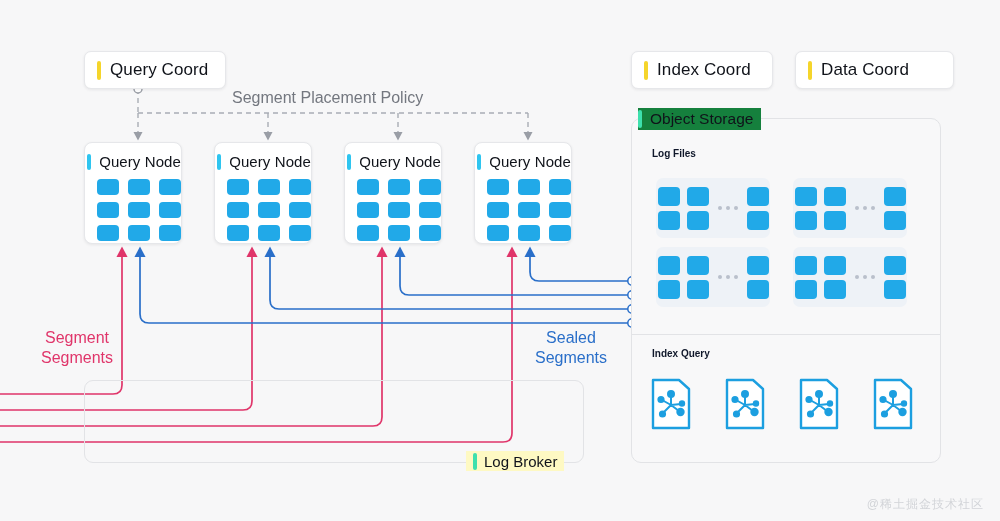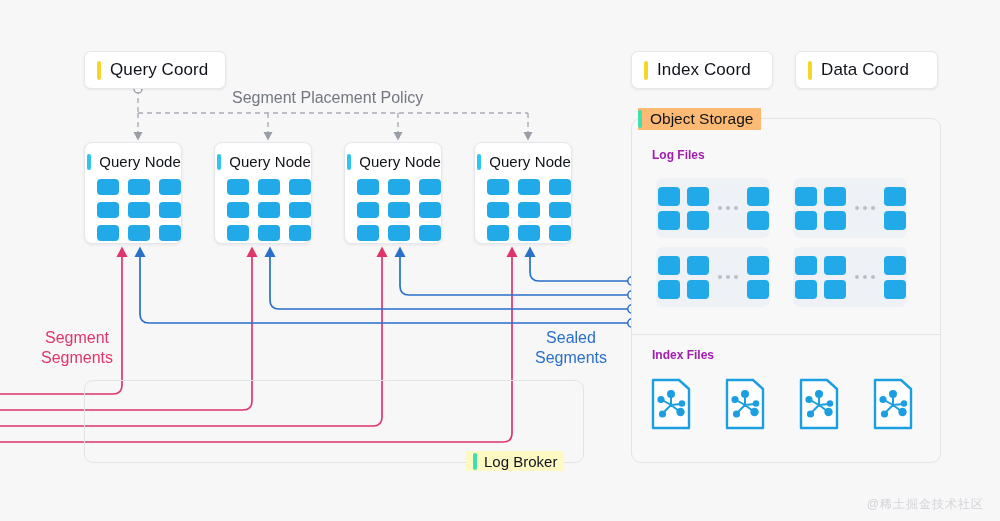--- a/index.html
+++ b/index.html
@@ -52,26 +52,26 @@
   .sq{background:#21a9e8;border-radius:4px;width:22px;height:16px;}
 
   
   #objstorage{
     position:absolute;left:631px;top:118px;width:310px;height:345px;
     border:1px solid #e2e3e6;border-radius:10px;background:#f8f8f9;
     box-sizing:border-box;
   }
   #os-legend{
     position:absolute;left:638px;top:108px;height:22px;
-    display:flex;align-items:center;background:#fdba74;padding:0 8px 0 0;
+    display:flex;align-items:center;background:#15803d;padding:0 8px 0 0;
   }
   #os-legend .cap{font-size:15.5px;color:#10131a;margin-left:8px;}
   .divider{position:absolute;left:0;width:100%;height:1px;background:#e2e3e6;}
 
-  .sectitle{position:absolute;font-size:12px;color:#a21caf;font-weight:bold;}
+  .sectitle{position:absolute;font-size:10px;color:#0f172a;font-weight:bold;}
 
   .logblk{
     position:absolute;width:114px;height:60px;
     background:#eef2f7;border-radius:7px;
     display:flex;align-items:center;justify-content:center;gap:7px;
   }
   .pair{display:grid;grid-template-columns:repeat(1,22px);grid-template-rows:repeat(2,19px);gap:5px;}
   .pair .sq{height:19px;}
   .dots{display:flex;gap:4px;align-items:center;margin:0 2px;}
   .dots i{width:4px;height:4px;border-radius:50%;background:#b9c0cb;display:block;}
@@ -160,21 +160,21 @@
   <div class="card coord" style="left:84px;top:51px;width:142px;">
     <span class="accent" style="background:#f5d52b;"></span>
     <span class="cap">Query Coord</span>
   </div>
 
   <div class="card coord" style="left:631px;top:51px;width:142px;">
     <span class="accent" style="background:#f5d52b;"></span>
     <span class="cap">Index Coord</span>
   </div>
 
-  <div class="card coord" style="left:795px;top:51px;width:143px;">
+  <div class="card coord" style="left:795px;top:51px;width:159px;">
     <span class="accent" style="background:#f5d52b;"></span>
     <span class="cap">Data Coord</span>
   </div>
 
   <div class="card qnode" style="left:84px;top:142px;">
     <div class="hdr">
       <span class="accent" style="background:#2ec5f0;height:16px;"></span>
       <span class="cap">Query Node</span>
     </div>
     <div class="grid3">
@@ -329,21 +329,21 @@
         <i></i>
         <i></i>
         <i></i>
       </div>
     <div class="pair">
         <i class="sq"></i>
         <i class="sq"></i>
       </div>
   </div>
 
-  <div class="sectitle" style="left:652px;top:348px;">Index Files</div>
+  <div class="sectitle" style="left:652px;top:348px;">Index Query</div>
 
   <svg class="idxfile" style="left:651px;top:378px;" viewBox="0 0 40 52">
     <path d="M2,2 H28 L38,11 V50 H2 Z" fill="#fff" stroke="#1c9fe0" stroke-width="2.4" stroke-linejoin="round"></path>
     <g stroke="#1c9fe0" stroke-width="2" fill="#1c9fe0" stroke-linecap="round">
       <path d="M20,17 L20,27 M20,27 L11,22 M20,27 L28,33 M20,27 L12,35 M20,27 L30,26"></path>
       <circle cx="20" cy="16" r="3"></circle>
         <circle cx="10" cy="21.5" r="2.6"></circle>
       <circle cx="29.5" cy="34" r="3.2"></circle>
         <circle cx="11.5" cy="36" r="2.6"></circle>
         <circle cx="31" cy="25.5" r="2.2"></circle>

